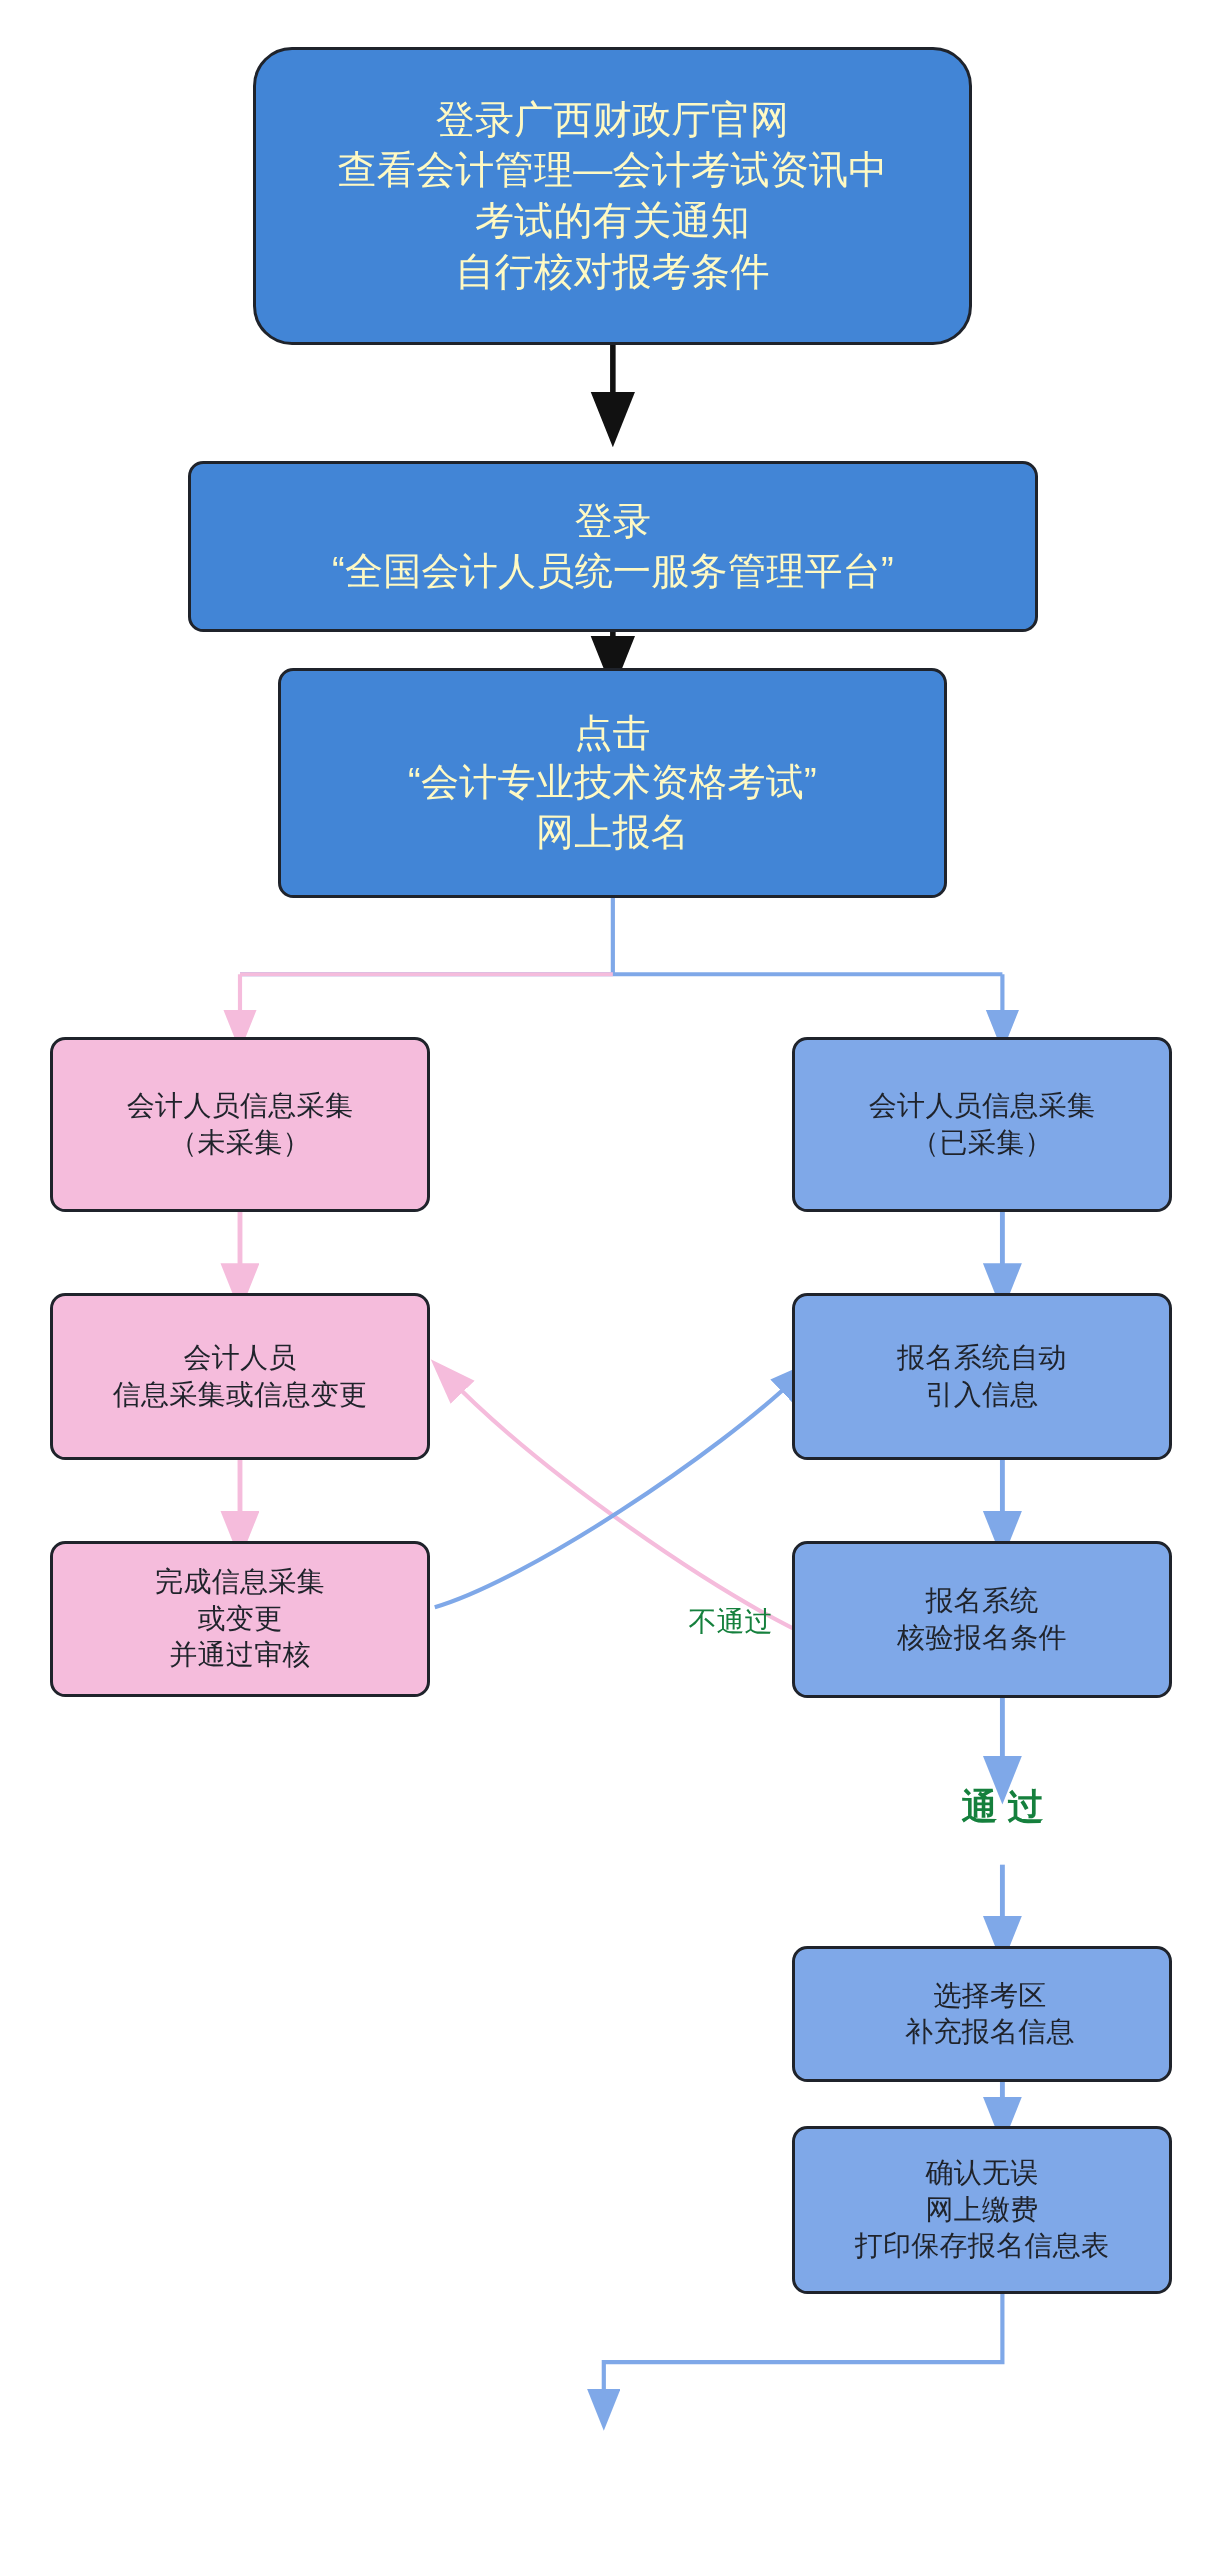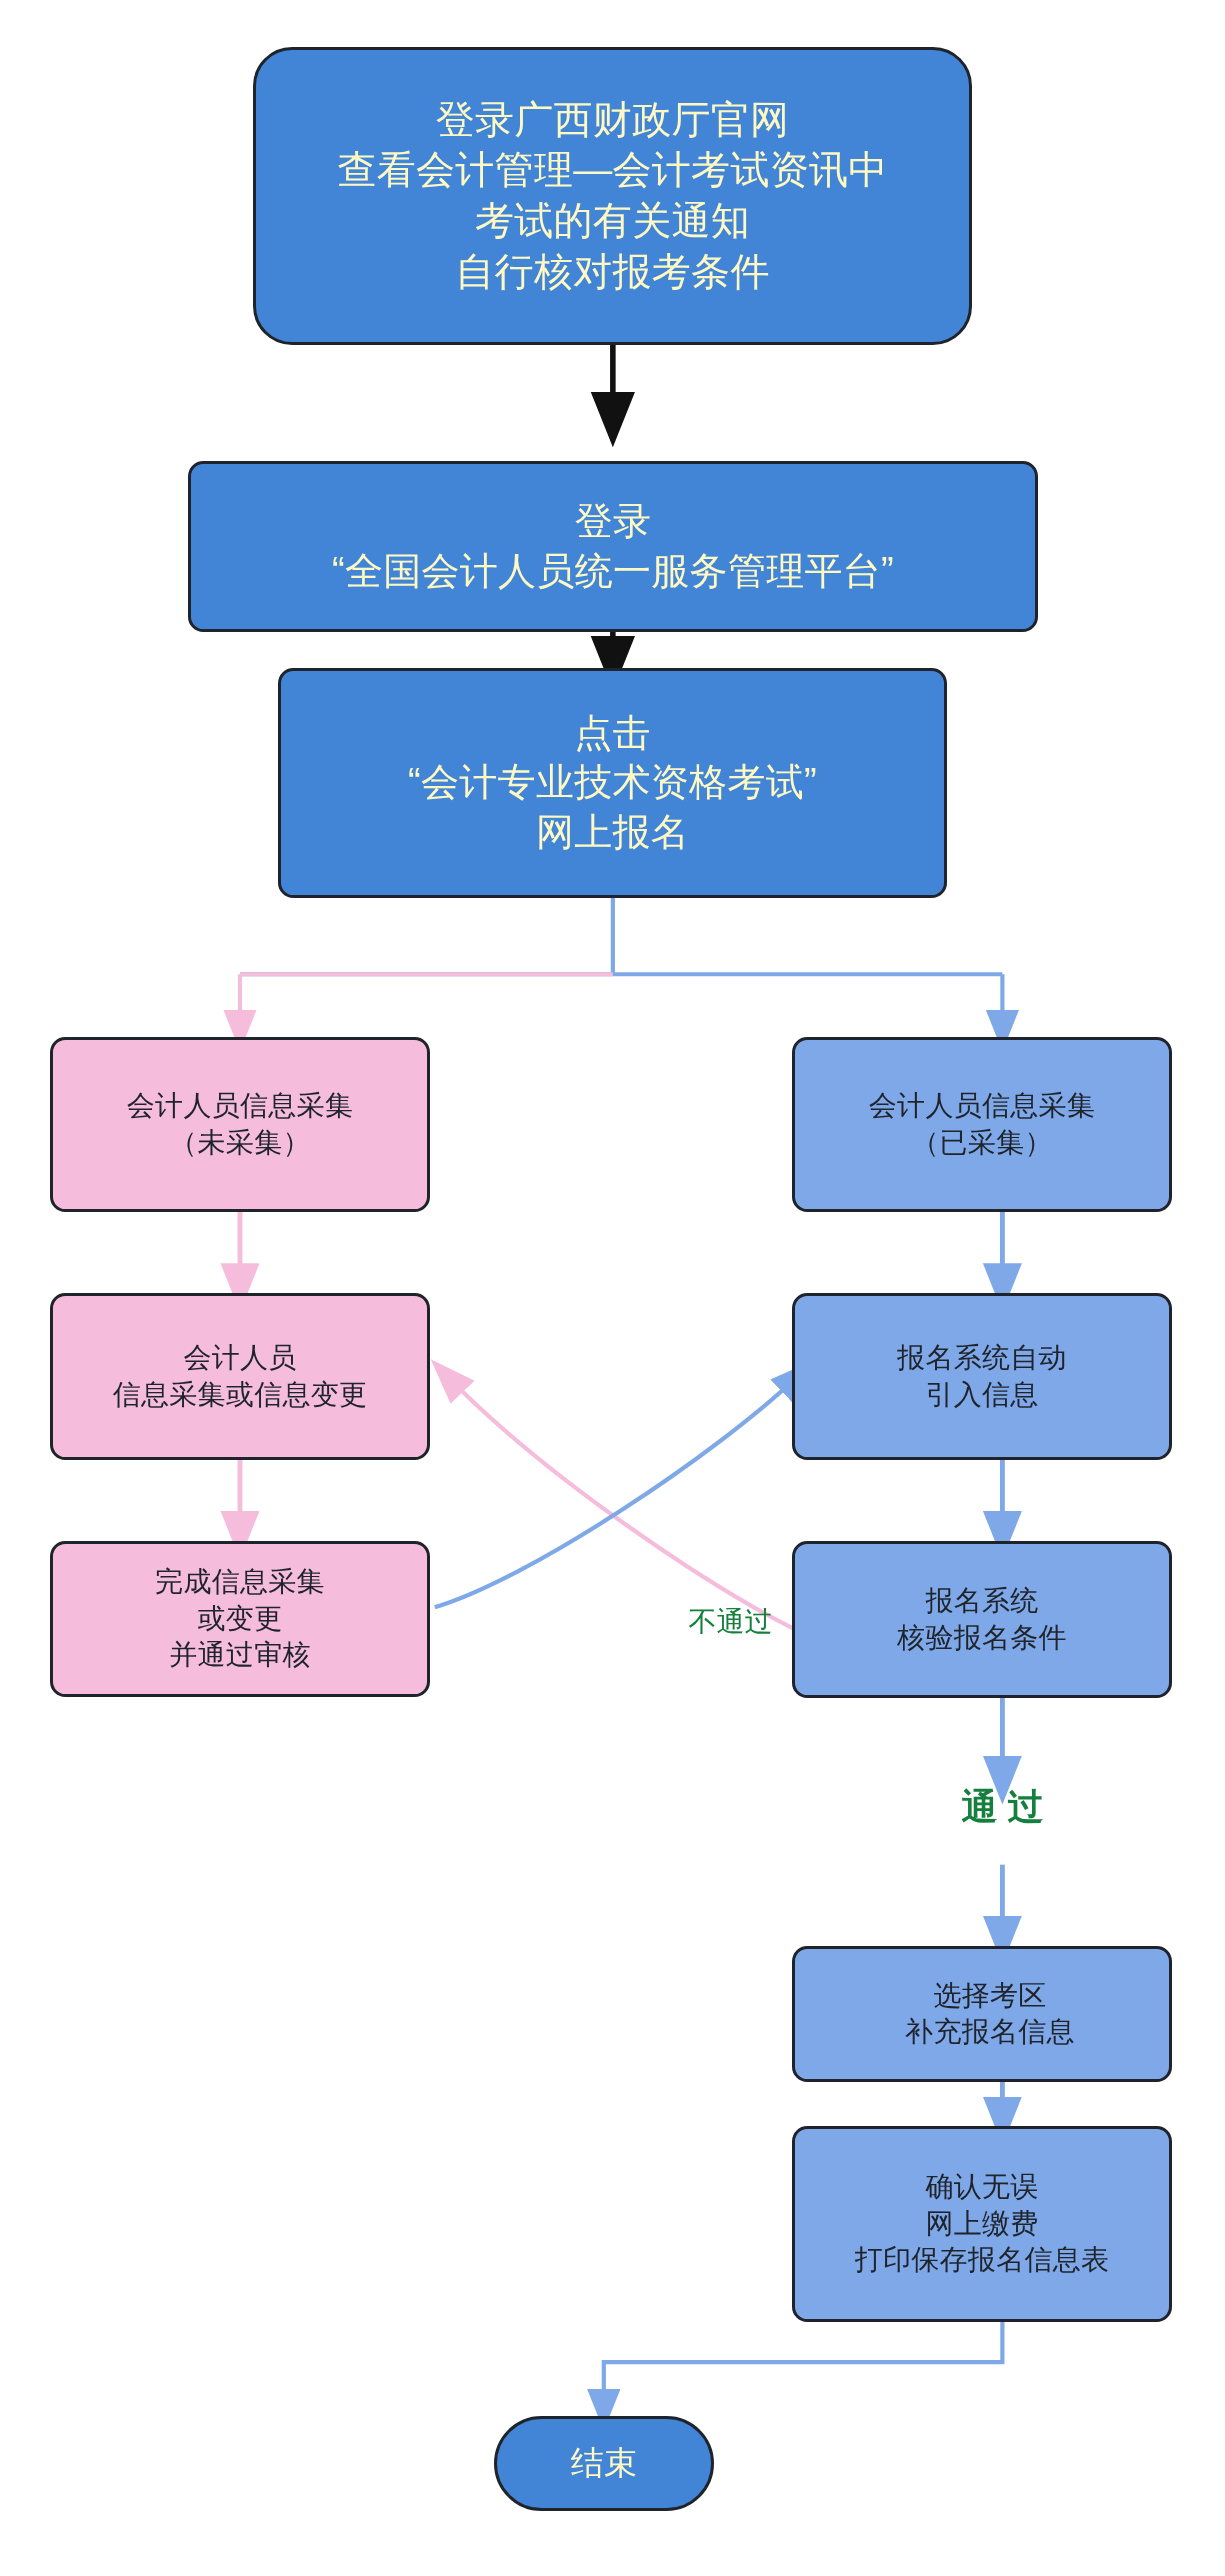--- a/index.html
+++ b/index.html
@@ -156,24 +156,23 @@
   <div class="node pink" style="left:50px; top:1541px; width:380px; height:156px; font-size:28px;">完成信息采集
 或变更
 并通过审核</div>
 
   <div class="node blue-soft" style="left:792px; top:1541px; width:380px; height:157px; font-size:28px;">报名系统
 核验报名条件</div>
 
   <div class="node blue-soft" style="left:792px; top:1946px; width:380px; height:136px; font-size:28px;padding-left:16px;">选择考区
 补充报名信息</div>
 
-  <div class="node blue-soft" style="left:792px; top:2126px; width:380px; height:196px; font-size:28px;">确认无误
+  <div class="node blue-soft" style="left:792px; top:2126px; width:380px; height:168px; font-size:28px;">确认无误
 网上缴费
 打印保存报名信息表</div>
 
-  <div class="node blue-dark n-end" style="left:494px; top:2416px; width:220px; height:95px; font-size:33px;">结束</div>
 
   <div class="label" style="left:654px; top:1603px; width:153px; font-size:28px;">不通过</div>
 
   <div class="label strong" style="left:912px; top:1783px; width:181px; font-size:36px;">通 过</div>
 
 </div>
 
 
 </body></html>

